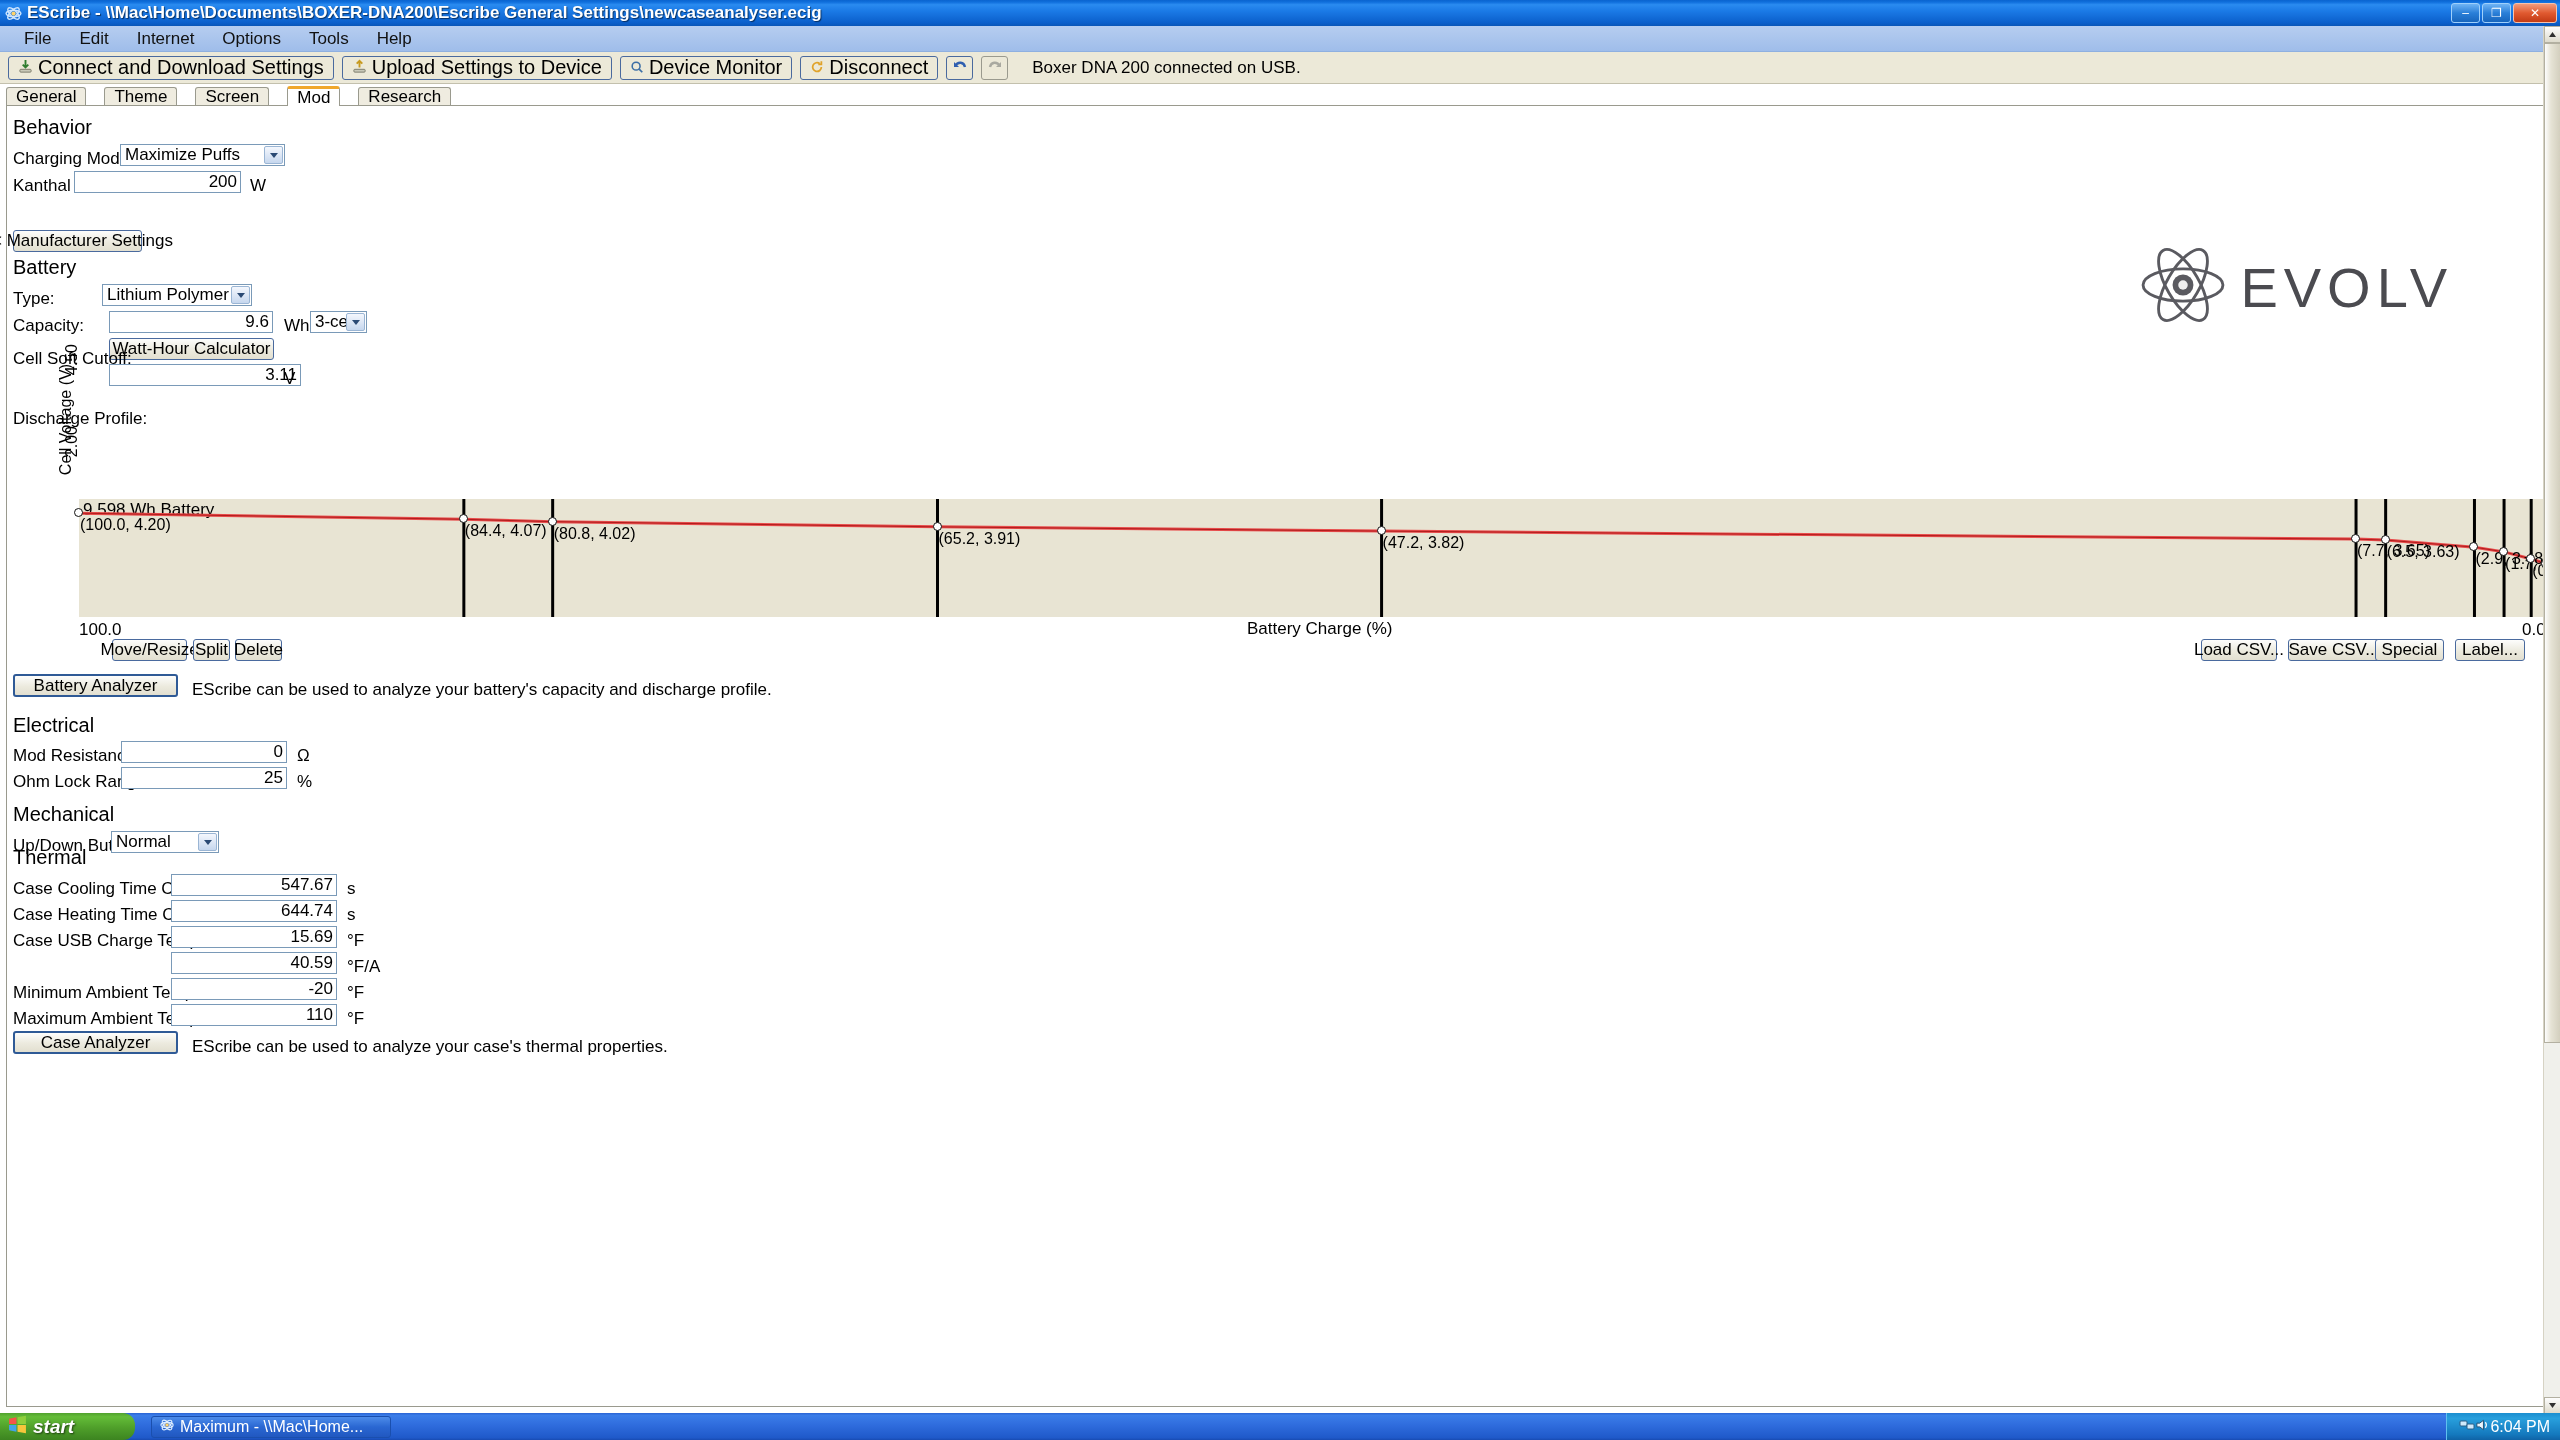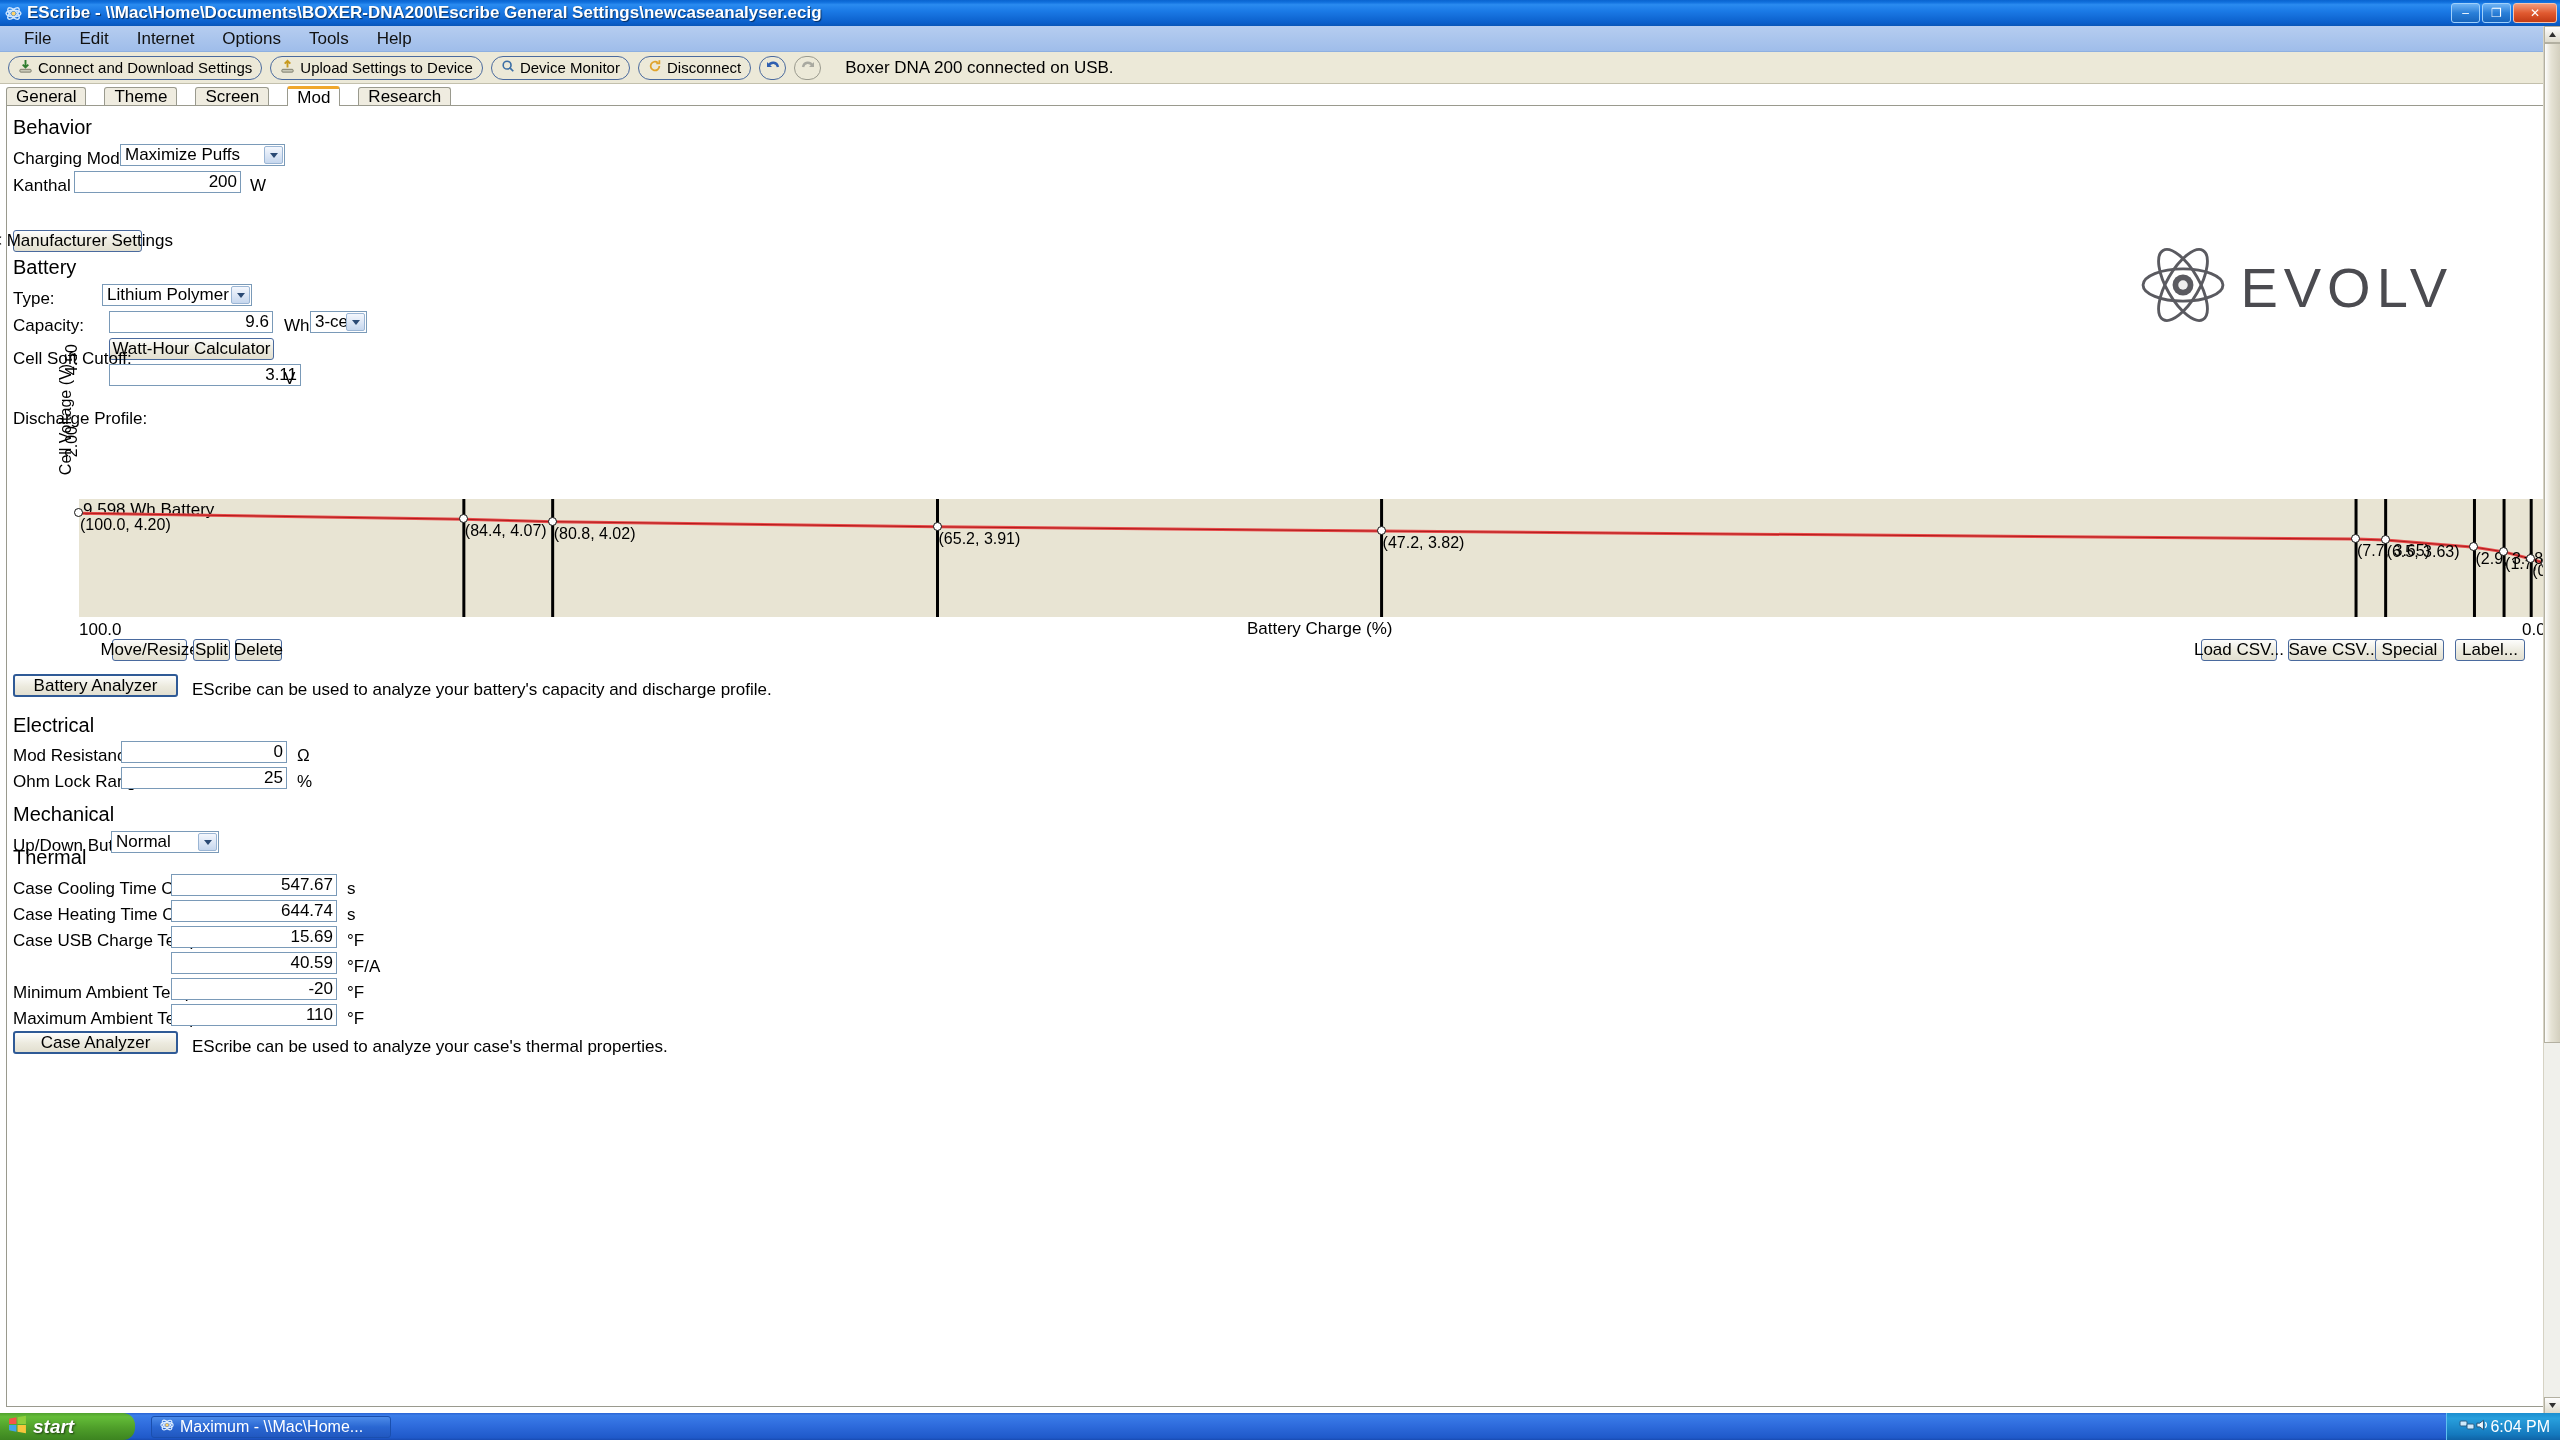--- a/index.html
+++ b/index.html
@@ -49,24 +49,24 @@
   }
   #menubar .mi{ font-size:17px; color:#111; padding:2px 14px; white-space:nowrap; }
 
   
   #toolbar{
     position:absolute; left:0; top:52px; width:2560px; height:32px;
     background:#ece9d8; border-bottom:1px solid #c3c0ad;
     display:flex; align-items:center; padding-left:8px; gap:8px;
   }
   .tbtn{
-    height:24px; border:1px solid #4a6a9e; border-radius:12px;
+    height:24px; border:1px solid #4a6a9e; border-radius:3px;
     background:#ece9d8;
     display:flex; align-items:center; gap:5px;
-    padding:0 9px; font-size:15px; color:#000; white-space:nowrap;
+    padding:0 9px; font-size:20px; color:#000; white-space:nowrap;
   }
   .tbtn.sq{ width:27px; padding:0; justify-content:center;}
   .tbtn.dim{ border-color:#9a9a8e; color:#8a8a80; }
   #toolbar .status{ font-size:17px; color:#000; margin-left:16px; white-space:nowrap; }
 
   
   #tabstrip{
     position:absolute; left:6px; top:86px; height:20px;
     display:flex; align-items:flex-end; gap:18px;
   }

